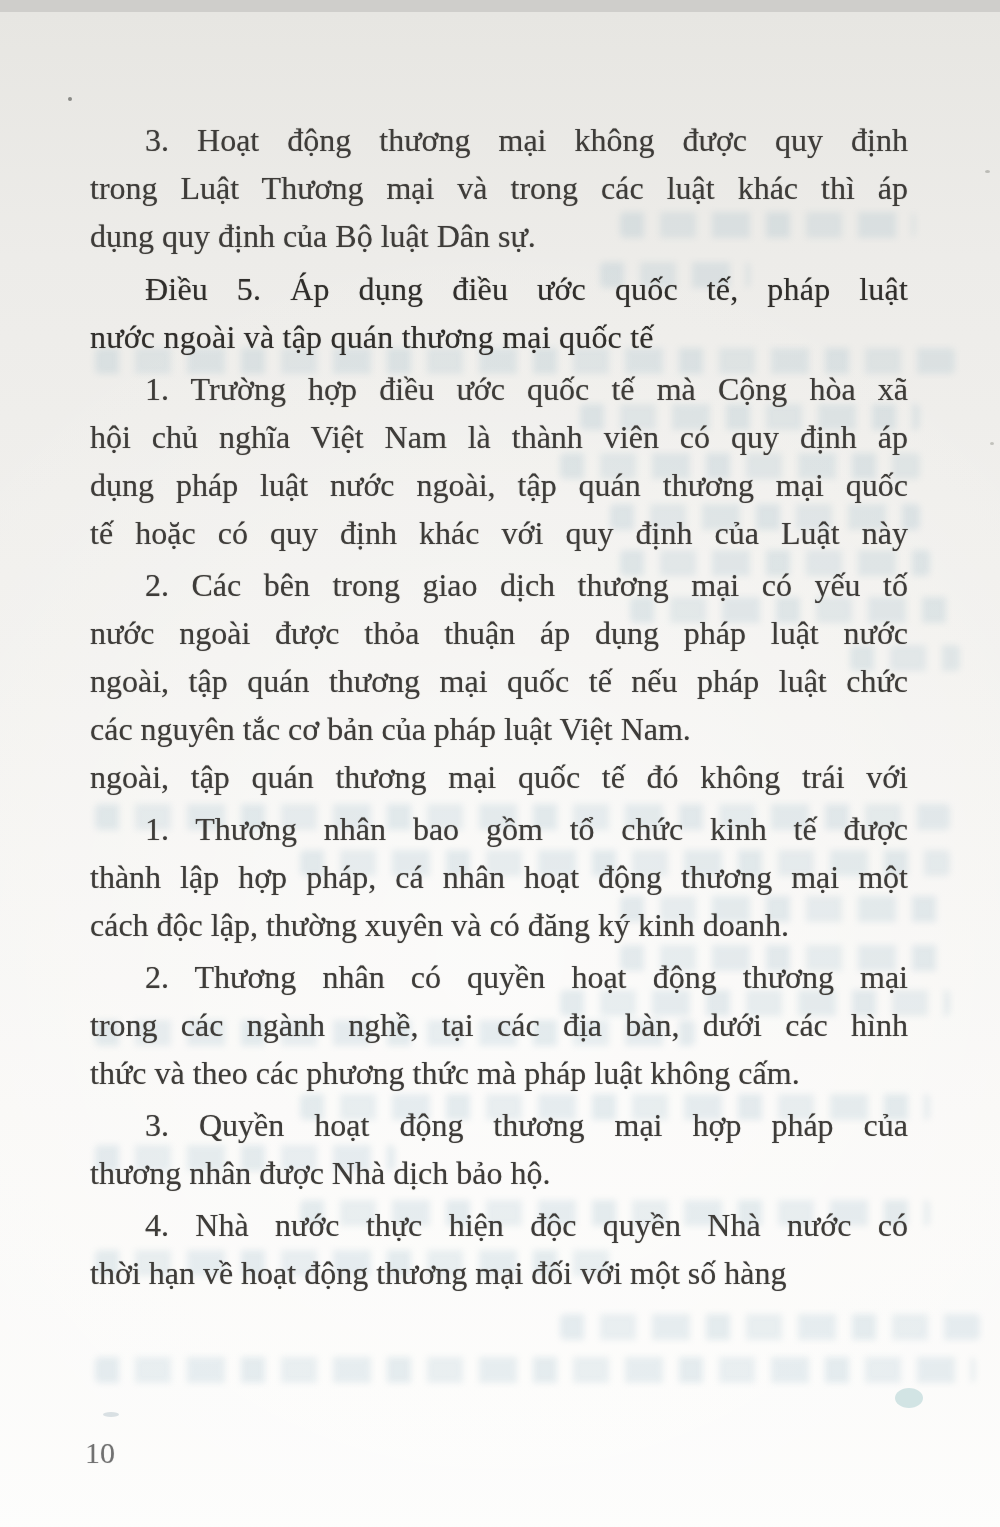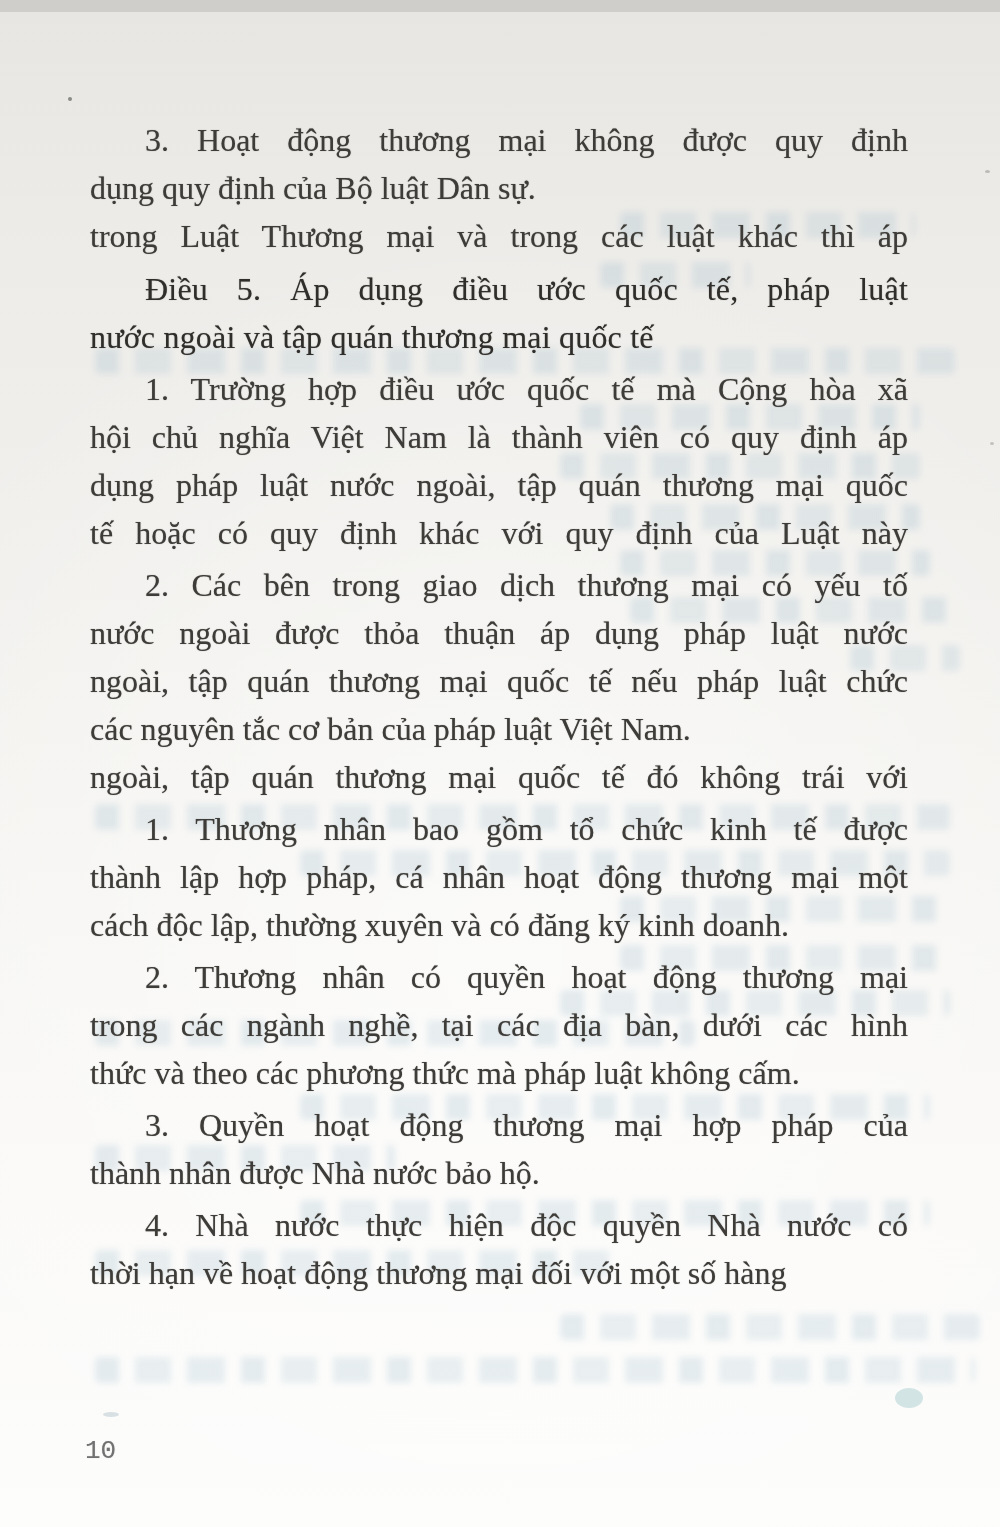--- a/index.html
+++ b/index.html
@@ -46,22 +46,22 @@
   .block { margin: 0 0 4px 0; }
   .block.heading { margin-top: 5px; font-weight: 400; color: #302e2b; letter-spacing: 0.2px; }
   .line { text-align: justify; text-align-last: justify; white-space: normal; }
   .line.first { padding-left: 55px; }
   .line.last { text-align-last: left; }
   .pagenum {
     position: absolute;
     left: 85px;
     top: 1424px;
     z-index: 2;
-    font-family: Liberation Mono, monospace;
-    font-size: 26px;
+    font-family: Liberation Serif, serif;
+    font-size: 30px;
     color: #717171;
     text-shadow: 0 0 1px rgba(113,113,113,0.4);
   }
 </style>
 </head>
 <body>
 
 <div class="page">
   <div class="ghost-layer" id="ghost-layer">
       <div class="ghost" style="top: 200px; left: 620px; width: 295px;"></div>
@@ -87,22 +87,22 @@
       <div class="ghost" style="top: 1345px; left: 95px; width: 880px;"></div>
       <div class="speck" style="left: 68px; top: 85px; width: 4px; height: 4px; background: rgb(138, 138, 134);"></div>
       <div class="speck" style="left: 985px; top: 158px; width: 5px; height: 3px; background: rgb(187, 187, 182);"></div>
       <div class="speck" style="left: 990px; top: 430px; width: 4px; height: 3px; background: rgb(194, 194, 188);"></div>
       <div class="speck" style="left: 103px; top: 1400px; width: 16px; height: 5px; background: rgb(217, 224, 227);"></div>
       <div class="speck" style="left: 895px; top: 1376px; width: 28px; height: 20px; background: rgb(210, 228, 228);"></div>
     </div>
   <main class="textblock" id="textblock">
       <div class="block paragraph">
         <div class="line first">3. Hoạt động thương mại không được quy định</div>
+        <div class="line">trong Luật Thương mại và trong các luật khác thì áp</div>
         <div class="line last">dụng quy định của Bộ luật Dân sự.</div>
-        <div class="line">trong Luật Thương mại và trong các luật khác thì áp</div>
       </div>
       <div class="block heading">
         <div class="line first">Điều 5. Áp dụng điều ước quốc tế, pháp luật</div>
         <div class="line last">nước ngoài và tập quán thương mại quốc tế</div>
       </div>
       <div class="block paragraph">
         <div class="line first">1. Trường hợp điều ước quốc tế mà Cộng hòa xã</div>
         <div class="line">hội chủ nghĩa Việt Nam là thành viên có quy định áp</div>
         <div class="line">dụng pháp luật nước ngoài, tập quán thương mại quốc</div>
         <div class="line">tế hoặc có quy định khác với quy định của Luật này</div>
@@ -119,21 +119,21 @@
         <div class="line">thành lập hợp pháp, cá nhân hoạt động thương mại một</div>
         <div class="line last">cách độc lập, thường xuyên và có đăng ký kinh doanh.</div>
       </div>
       <div class="block paragraph">
         <div class="line first">2. Thương nhân có quyền hoạt động thương mại</div>
         <div class="line">trong các ngành nghề, tại các địa bàn, dưới các hình</div>
         <div class="line last">thức và theo các phương thức mà pháp luật không cấm.</div>
       </div>
       <div class="block paragraph">
         <div class="line first">3. Quyền hoạt động thương mại hợp pháp của</div>
-        <div class="line last">thành nhân được Nhà nước bảo hộ.</div>
+        <div class="line last">thương nhân được Nhà dịch bảo hộ.</div>
       </div>
       <div class="block paragraph">
         <div class="line first">4. Nhà nước thực hiện độc quyền Nhà nước có</div>
         <div class="line last">thời hạn về hoạt động thương mại đối với một số hàng</div>
       </div>
     </main>
   <div class="pagenum">10</div>
 </div>
 
 </body></html>

